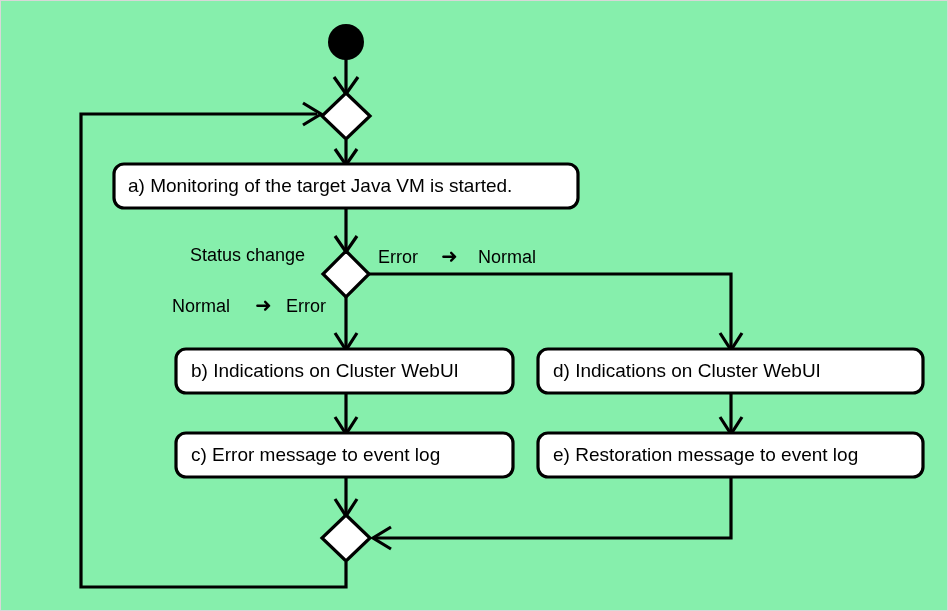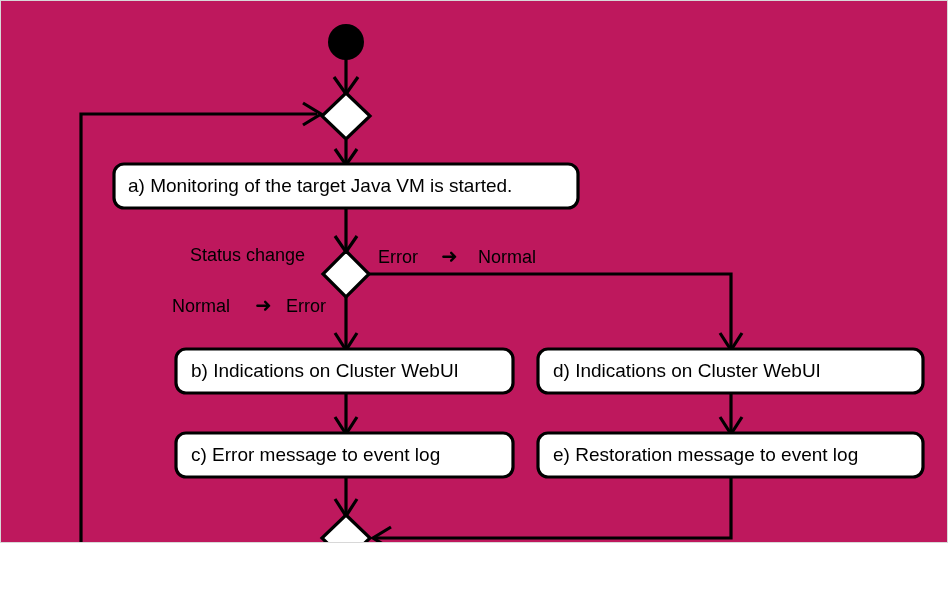--- a/index.html
+++ b/index.html
@@ -7,22 +7,22 @@
     margin: 0;
     padding: 0;
     background: #ffffff;
   }
   body {
     font-family: "Liberation Sans", sans-serif;
   }
   #canvas {
     position: relative;
     width: 948px;
-    height: 543px;
-    background: #be185d;
+    height: 611px;
+    background: #86efac;
     border: 1px solid #d8d8d8;
     box-sizing: border-box;
     overflow: hidden;
   }
   #flow-svg {
     position: absolute;
     left: 0;
     top: 0;
     width: 948px;
     height: 611px;

